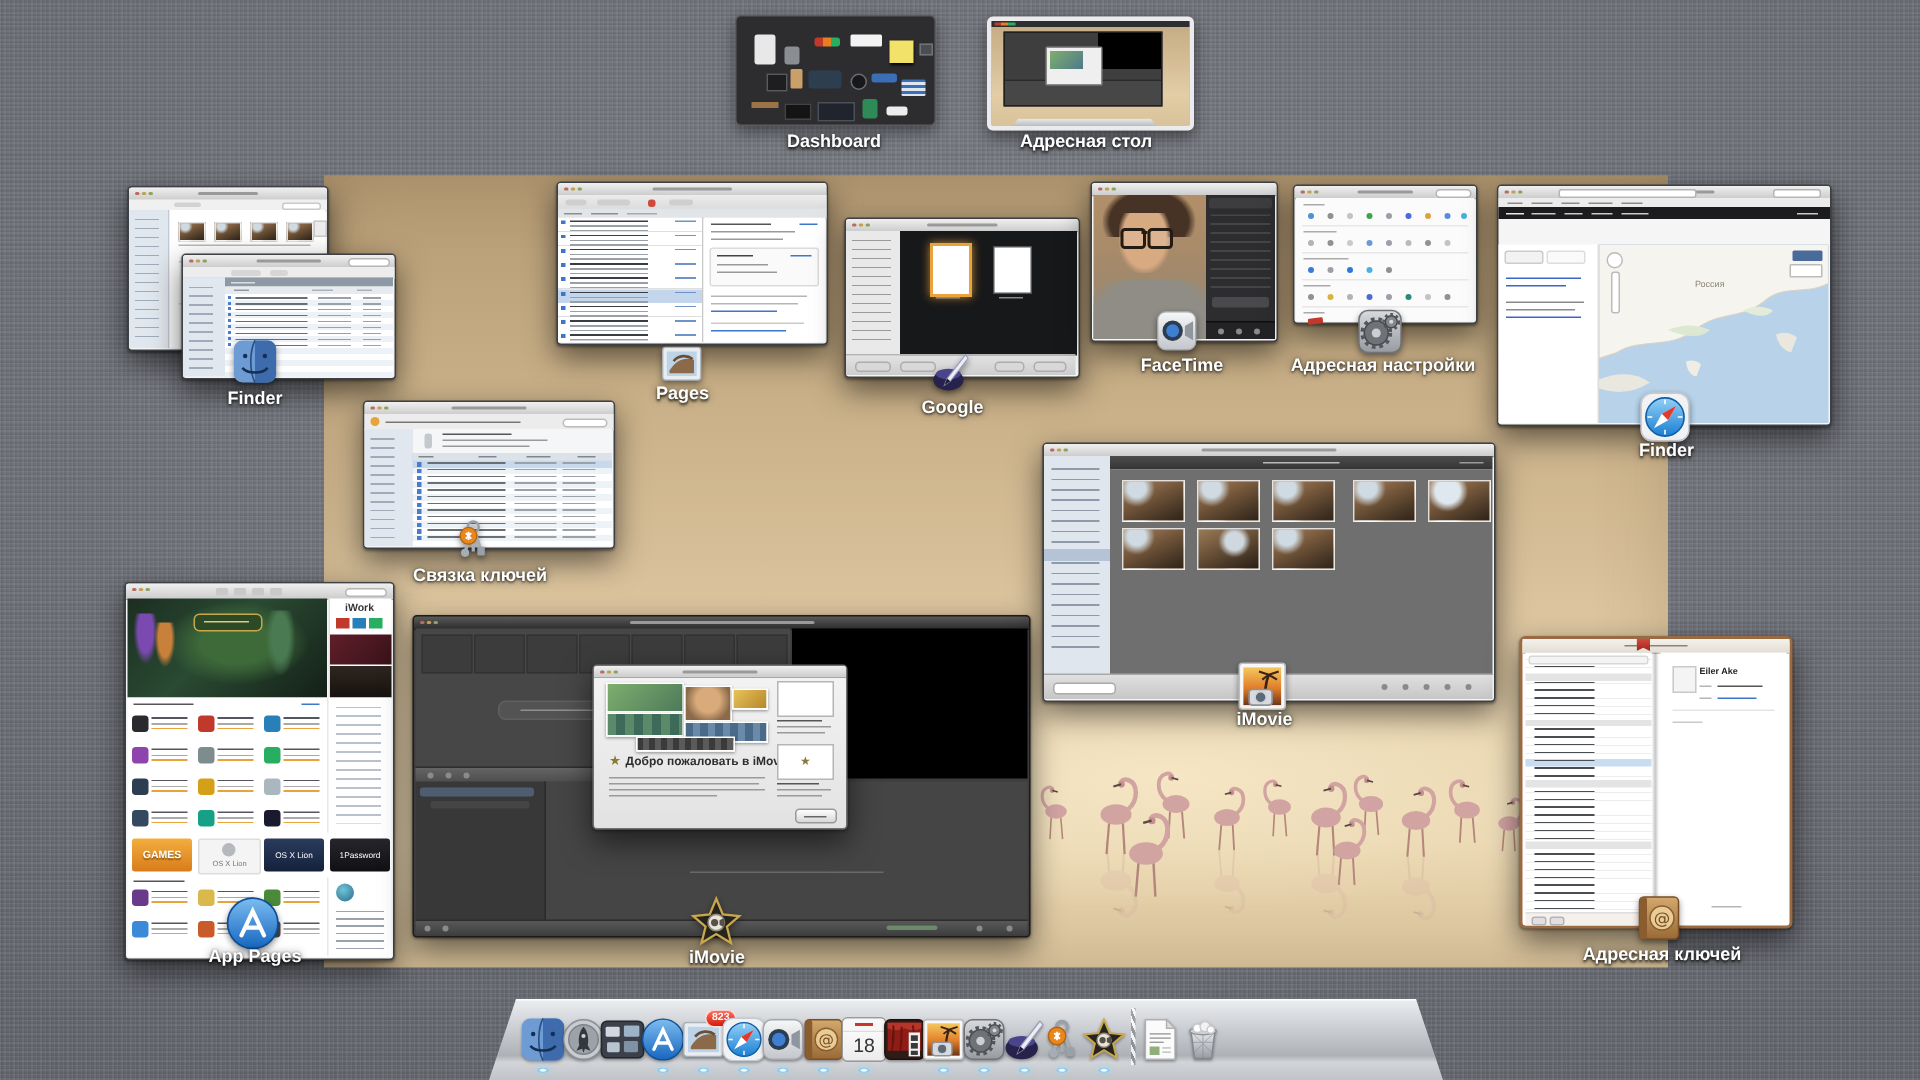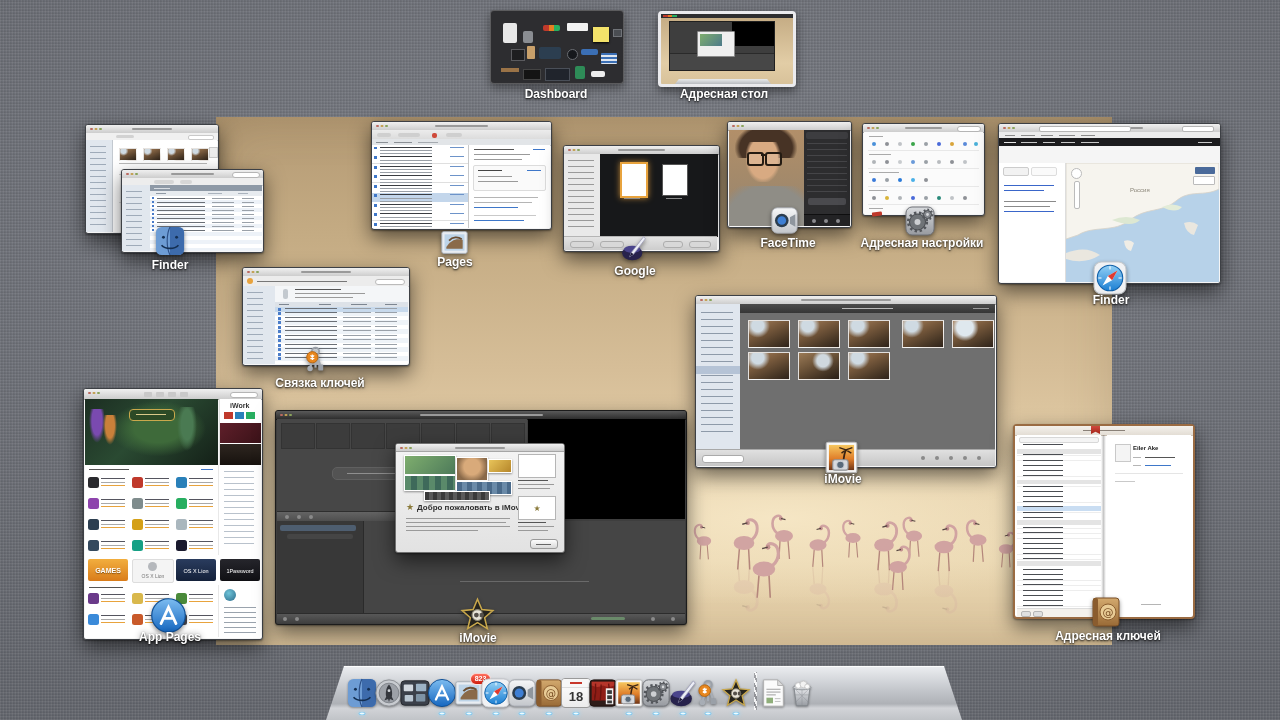--- a/index.html
+++ b/index.html
@@ -43,21 +43,21 @@
   .di{position:absolute;top:12px;width:30px;height:30px;}
   .di svg{width:30px;height:30px;filter:drop-shadow(0 1px 1px rgba(0,0,0,.35));}
   .light{position:absolute;left:50%;bottom:-7px;transform:translateX(-50%);width:7px;height:3px;border-radius:50%;
     background:radial-gradient(ellipse,#eefcff 0 30%,#6ec4f4 65%,rgba(110,196,244,0) 100%);box-shadow:0 0 4px #8fd8ff;}
   .badge{position:absolute;top:-5px;right:-7px;min-width:15px;height:10px;padding:0 2px;border-radius:6px;
     background:linear-gradient(#ff6f5e,#cf1d0e);border:1px solid rgba(255,255,255,.8);
     color:#fff;font-size:7px;font-weight:bold;line-height:9px;text-align:center;}
   .ical{position:absolute;inset:0;background:linear-gradient(#ffffff,#ececec);border:1px solid #9a9a9a;border-radius:4px;}
   .ical-top{position:absolute;left:0;top:0;right:0;height:8px;border-radius:3px 3px 0 0;background:#f7f7f7;border-bottom:1px solid #ddd;
     background-image:linear-gradient(90deg,transparent 0 8px,#c8372b 8px 20px,transparent 20px);background-size:100% 2px;background-position:0 3px;background-repeat:no-repeat;}
-  .ical-day{position:absolute;left:0;right:0;top:9px;text-align:center;font-size:13px;font-weight:bold;color:#333;line-height:17px;}
+  .ical-day{position:absolute;left:0;right:0;top:9px;text-align:center;font-size:13px;font-weight:normal;color:#333;line-height:17px;}
   .dv{position:absolute;top:6px;height:38px;width:3px;
     background:repeating-linear-gradient(65deg,rgba(255,255,255,.8) 0 2px,rgba(110,110,115,.55) 2px 4px);}
 </style>
 </head>
 <body>
 
 <div id="screen">
 
   <svg width="0" height="0" style="position:absolute" aria-hidden="true">
     <defs>

